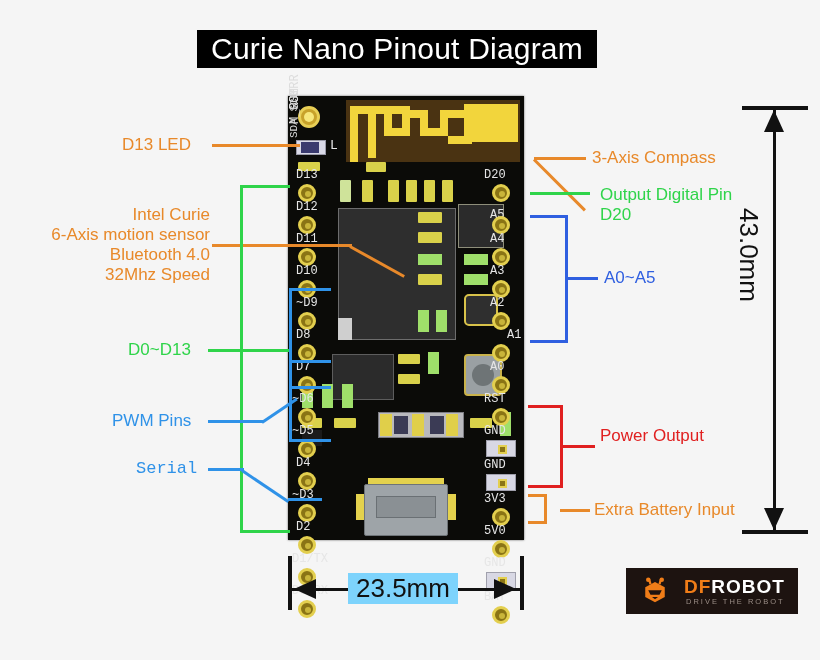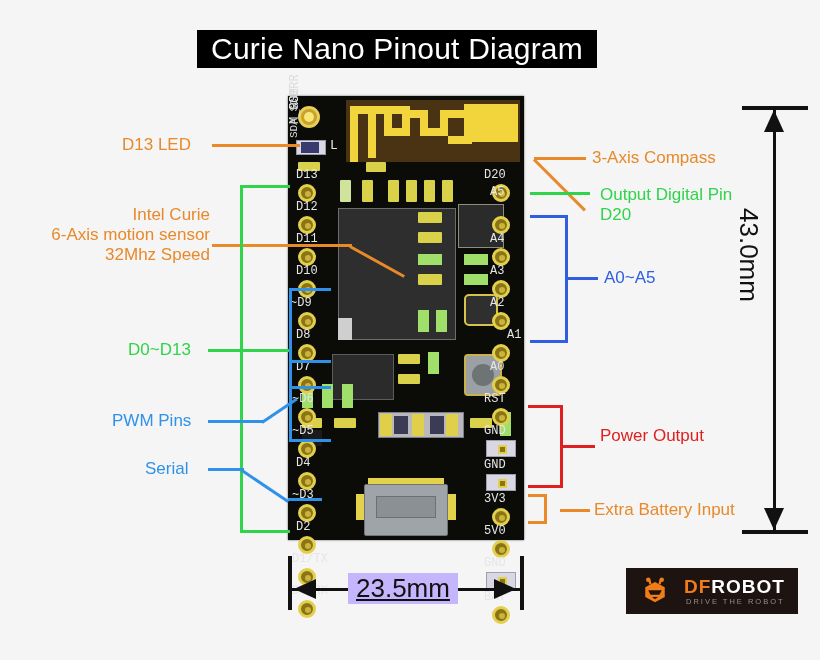--- a/index.html
+++ b/index.html
@@ -209,21 +209,21 @@
         <i></i>
       </div>
     <div class="plabel" style="left:8px;top:136px;">D11</div>
     <div class="pin" style="left:10px;top:152px;">
         <i></i>
       </div>
     <div class="plabel" style="left:8px;top:168px;">D10</div>
     <div class="pin" style="left:10px;top:184px;">
         <i></i>
       </div>
-    <div class="plabel" style="left:2px;top:200px;">~D9</div>
+    <div class="plabel" style="left:8px;top:200px;">~D9</div>
     <div class="pin" style="left:10px;top:216px;">
         <i></i>
       </div>
     <div class="plabel" style="left:8px;top:232px;">D8</div>
     <div class="pin" style="left:10px;top:248px;">
         <i></i>
       </div>
     <div class="plabel" style="left:8px;top:264px;">D7</div>
     <div class="pin" style="left:10px;top:280px;">
         <i></i>
@@ -256,21 +256,21 @@
     <div class="pin" style="left:10px;top:504px;">
         <i></i>
       </div>
   </div>
 
   <div>
     <div class="plabel" style="left:196px;top:72px;">D20</div>
     <div class="pin" style="left:204px;top:88px;">
         <i></i>
       </div>
-    <div class="plabel" style="left:202px;top:89px;">A5</div>
+    <div class="plabel" style="left:202px;top:112px;">A5</div>
     <div class="pin" style="left:204px;top:120px;">
         <i></i>
       </div>
     <div class="plabel" style="left:202px;top:136px;">A4</div>
     <div class="pin" style="left:204px;top:152px;">
         <i></i>
       </div>
     <div class="plabel" style="left:202px;top:168px;">A3</div>
     <div class="pin" style="left:204px;top:184px;">
         <i></i>
@@ -317,41 +317,42 @@
       </div>
   </div>
 </div>
 
 <div class="anno or" style="left:122px;top:135px;">D13 LED</div>
 <div class="ln" style="left:212px;top:144px;width:88px;height:3px;"></div>
 
 <div class="anno or multi" style="left:0px;top:205px;width:210px;text-align:right;">
   <div>Intel Curie</div>
   <div>6-Axis motion sensor</div>
+  <div>Bluetooth 4.0</div>
   <div>32Mhz Speed</div>
 </div>
 <div class="ln" style="left:212px;top:244px;width:140px;height:3px;"></div>
 <div class="ln diag" style="left:350px;top:245px;width:62px;height:3px;transform:rotate(29deg);"></div>
 
 <div class="anno gr" style="left:128px;top:340px;">D0~D13</div>
 <div class="ln g" style="left:208px;top:349px;width:82px;height:3px;"></div>
 <div class="ln g" style="left:240px;top:185px;width:3px;height:348px;"></div>
 <div class="ln g" style="left:240px;top:185px;width:50px;height:3px;"></div>
 <div class="ln g" style="left:240px;top:530px;width:50px;height:3px;"></div>
 
 <div class="anno cy" style="left:112px;top:411px;">PWM Pins</div>
 <div class="ln c" style="left:208px;top:420px;width:56px;height:3px;"></div>
 <div class="ln c diag" style="left:262px;top:421px;width:42px;height:3px;transform:rotate(-34deg);"></div>
 <div class="ln c" style="left:289px;top:288px;width:3px;height:154px;"></div>
 <div class="ln c" style="left:289px;top:288px;width:42px;height:3px;"></div>
 <div class="ln c" style="left:289px;top:360px;width:42px;height:3px;"></div>
 <div class="ln c" style="left:289px;top:386px;width:42px;height:3px;"></div>
 <div class="ln c" style="left:289px;top:439px;width:42px;height:3px;"></div>
 
-<div class="anno cy" style="left:145px;top:459px;">Serial</div>
+<div class="anno cy" style="left:136px;top:459px;font-family:Liberation Mono, monospace;">Serial</div>
 <div class="ln c" style="left:208px;top:468px;width:36px;height:3px;"></div>
 <div class="ln c diag" style="left:242px;top:469px;width:56px;height:3px;transform:rotate(34deg);"></div>
 <div class="ln c" style="left:288px;top:498px;width:34px;height:3px;"></div>
 
 <div class="anno or" style="left:592px;top:148px;">3-Axis Compass</div>
 <div class="ln" style="left:534px;top:157px;width:52px;height:3px;"></div>
 <div class="ln diag" style="left:534px;top:158px;width:72px;height:3px;transform:rotate(45deg);"></div>
 
 <div class="anno gr multi" style="left:600px;top:185px;width:140px;">
   <div>Output Digital Pin</div>
@@ -384,21 +385,21 @@
 <div class="ln k" style="left:773px;top:110px;width:3px;height:420px;"></div>
 <div class="abs" style="left:764px;top:110px;width:0;height:0;border-left:10px solid transparent;border-right:10px solid transparent;border-bottom:22px solid #111;"></div>
 <div class="abs" style="left:764px;top:508px;width:0;height:0;border-left:10px solid transparent;border-right:10px solid transparent;border-top:22px solid #111;"></div>
 <div class="dim" id="dim-v">43.0mm</div>
 
 <div class="ln k" style="left:288px;top:556px;width:4px;height:54px;"></div>
 <div class="ln k" style="left:520px;top:556px;width:4px;height:54px;"></div>
 <div class="ln k" style="left:292px;top:588px;width:228px;height:3px;"></div>
 <div class="abs" style="left:294px;top:579px;width:0;height:0;border-top:10px solid transparent;border-bottom:10px solid transparent;border-right:22px solid #111;"></div>
 <div class="abs" style="left:494px;top:579px;width:0;height:0;border-top:10px solid transparent;border-bottom:10px solid transparent;border-left:22px solid #111;"></div>
-<div class="dim" style="left:348px;top:573px;background:#c4b5fd;padding:0 8px;text-decoration:underline;">23.5mm</div>
+<div class="dim" style="left:348px;top:573px;background:#7dd3fc;padding:0 8px;">23.5mm</div>
 
 <div class="abs" id="logo"></div>
 <svg class="abs" id="logo-bug" viewBox="0 0 40 40">
   <path d="M12 4 L14 11 M28 4 L26 11" stroke="#f07d18" stroke-width="3" fill="none"></path>
   <circle cx="11" cy="5" r="3" fill="#f07d18"></circle>
   <circle cx="29" cy="5" r="3" fill="#f07d18"></circle>
   <path d="M20 8 L33 15 L33 28 L20 35 L7 28 L7 15 Z" fill="#f07d18"></path>
   <path d="M11 19 L29 19 L26 25 L14 25 Z" fill="#1d1310"></path>
   <path d="M16 28 L24 28 L20 31 Z" fill="#1d1310"></path>
 </svg>

